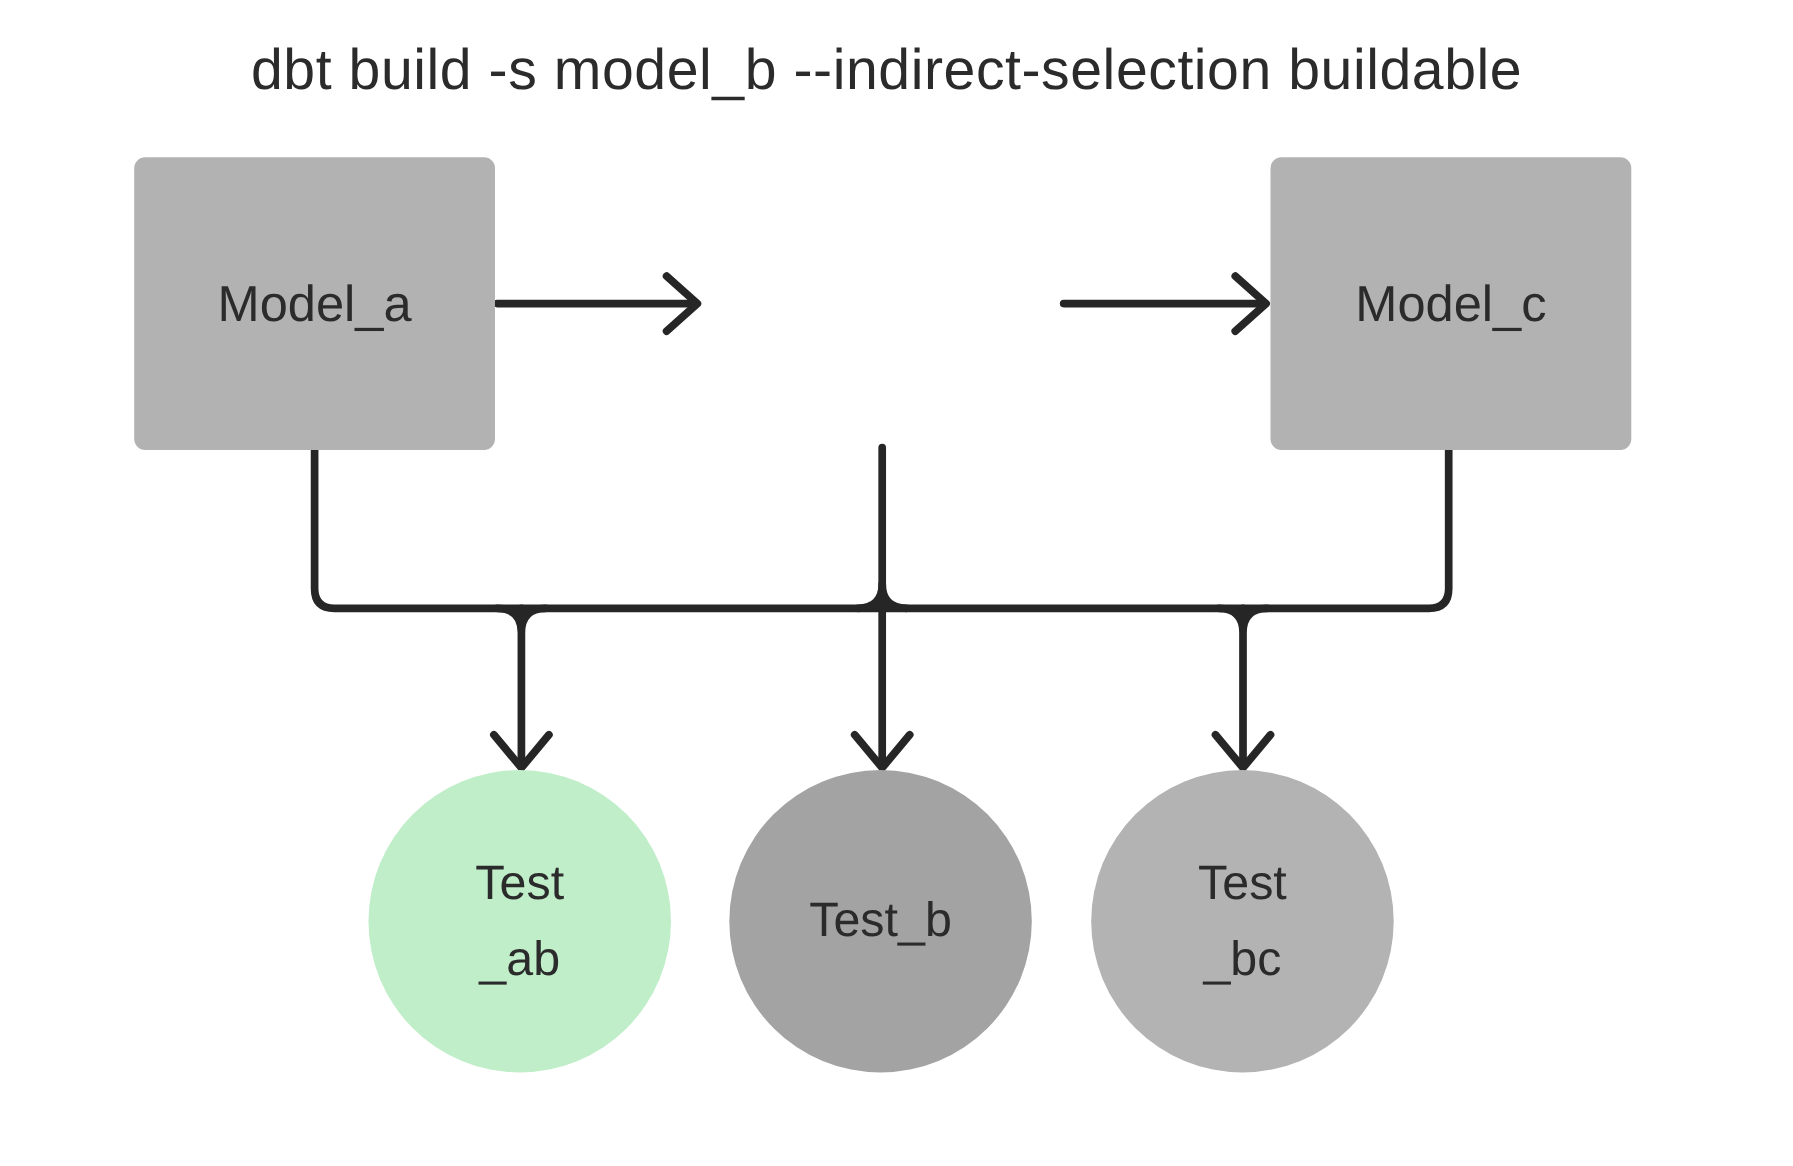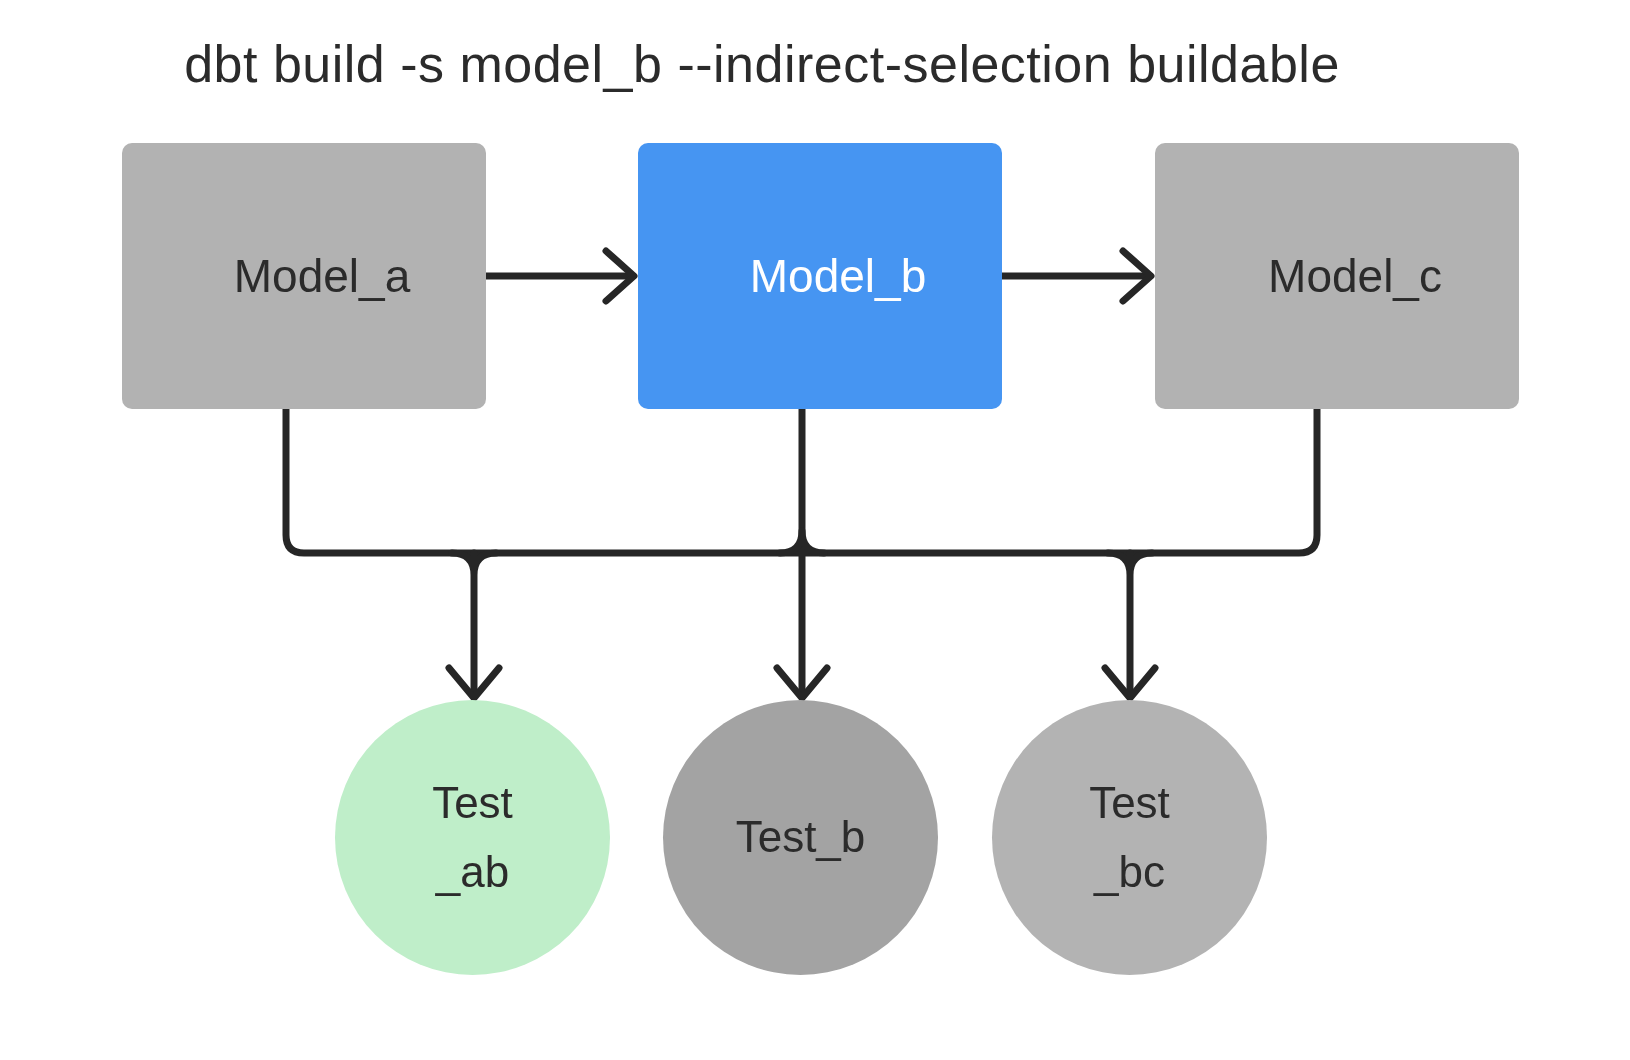--- a/index.html
+++ b/index.html
@@ -14,20 +14,21 @@
   .title {
     position: absolute;
     left: 0;
     top: 32px;
     width: 1524px;
     text-align: center;
     font-size: 52px;
     line-height: 1.25;
     color: #2b2b2b;
     letter-spacing: 0.5px;
+    padding-left: 44px;
   }
   .edges {
     position: absolute;
     left: 0;
     top: 0;
     width: 1630px;
     height: 1060px;
   }
   .edges path {
     fill: none;
@@ -43,21 +44,20 @@
     justify-content: center;
     color: #2b2b2b;
   }
   .box {
     width: 328px;
     height: 266px;
     top: 143px;
     border-radius: 10px;
     background: #b2b2b2;
     font-size: 46px;
-    padding-left: 36px;
   }
   .box.model-a { left: 122px; }
   .box.model-b { left: 638px; background: #4695f2; color: #ffffff; }
   .box.model-c { left: 1155px; }
   .circle {
     width: 275px;
     height: 275px;
     top: 700px;
     border-radius: 50%;
     flex-direction: column;
@@ -96,23 +96,20 @@
 
     <path d="M 449 668 L 474 698 L 499 668"></path>
     <path d="M 777 668 L 802 698 L 827 668"></path>
     <path d="M 1105 668 L 1130 698 L 1155 668"></path>
   </svg>
 
   <div class="node box model-a">
     <span>Model_a</span>
   </div>
 
-  <div class="node box model-b">
-    <span>Model_b</span>
-  </div>
 
   <div class="node box model-c">
     <span>Model_c</span>
   </div>
 
   <div class="node circle test-ab">
     <div>Test</div>
     <div>_ab</div>
   </div>
 

